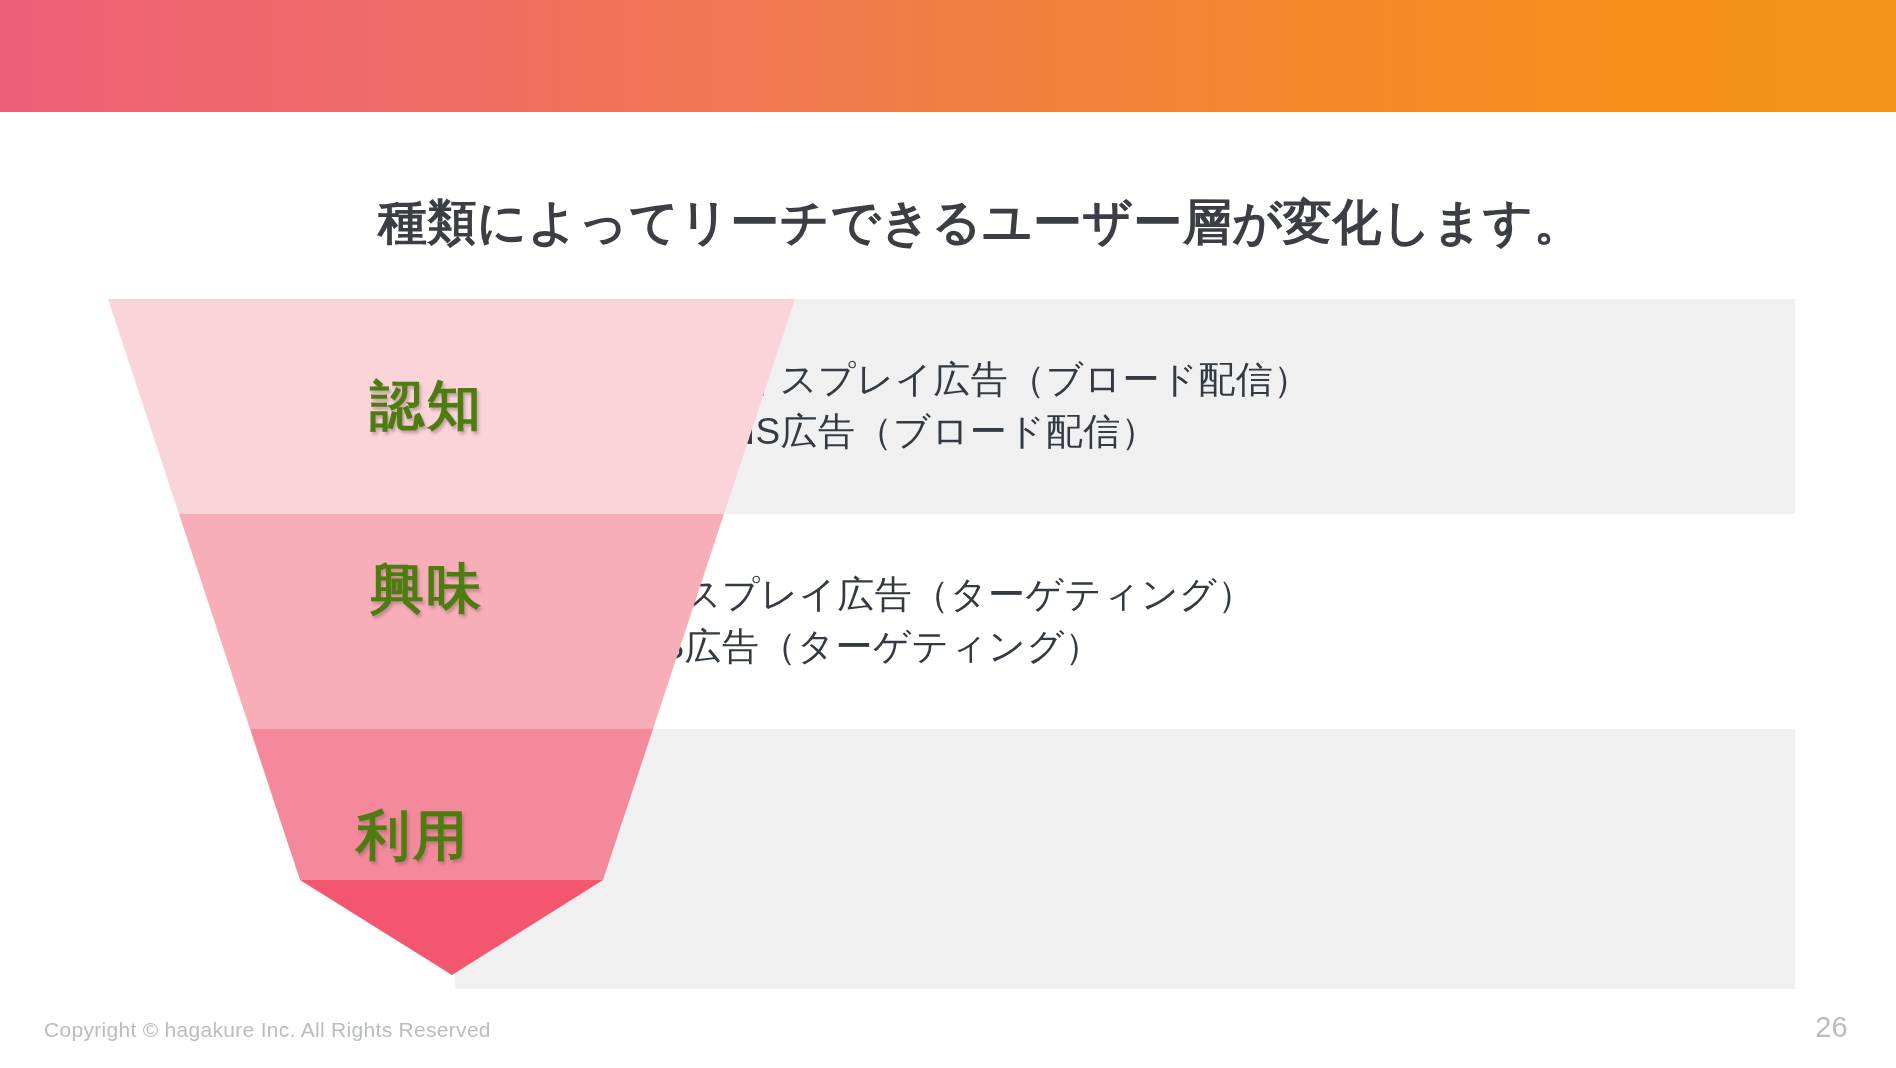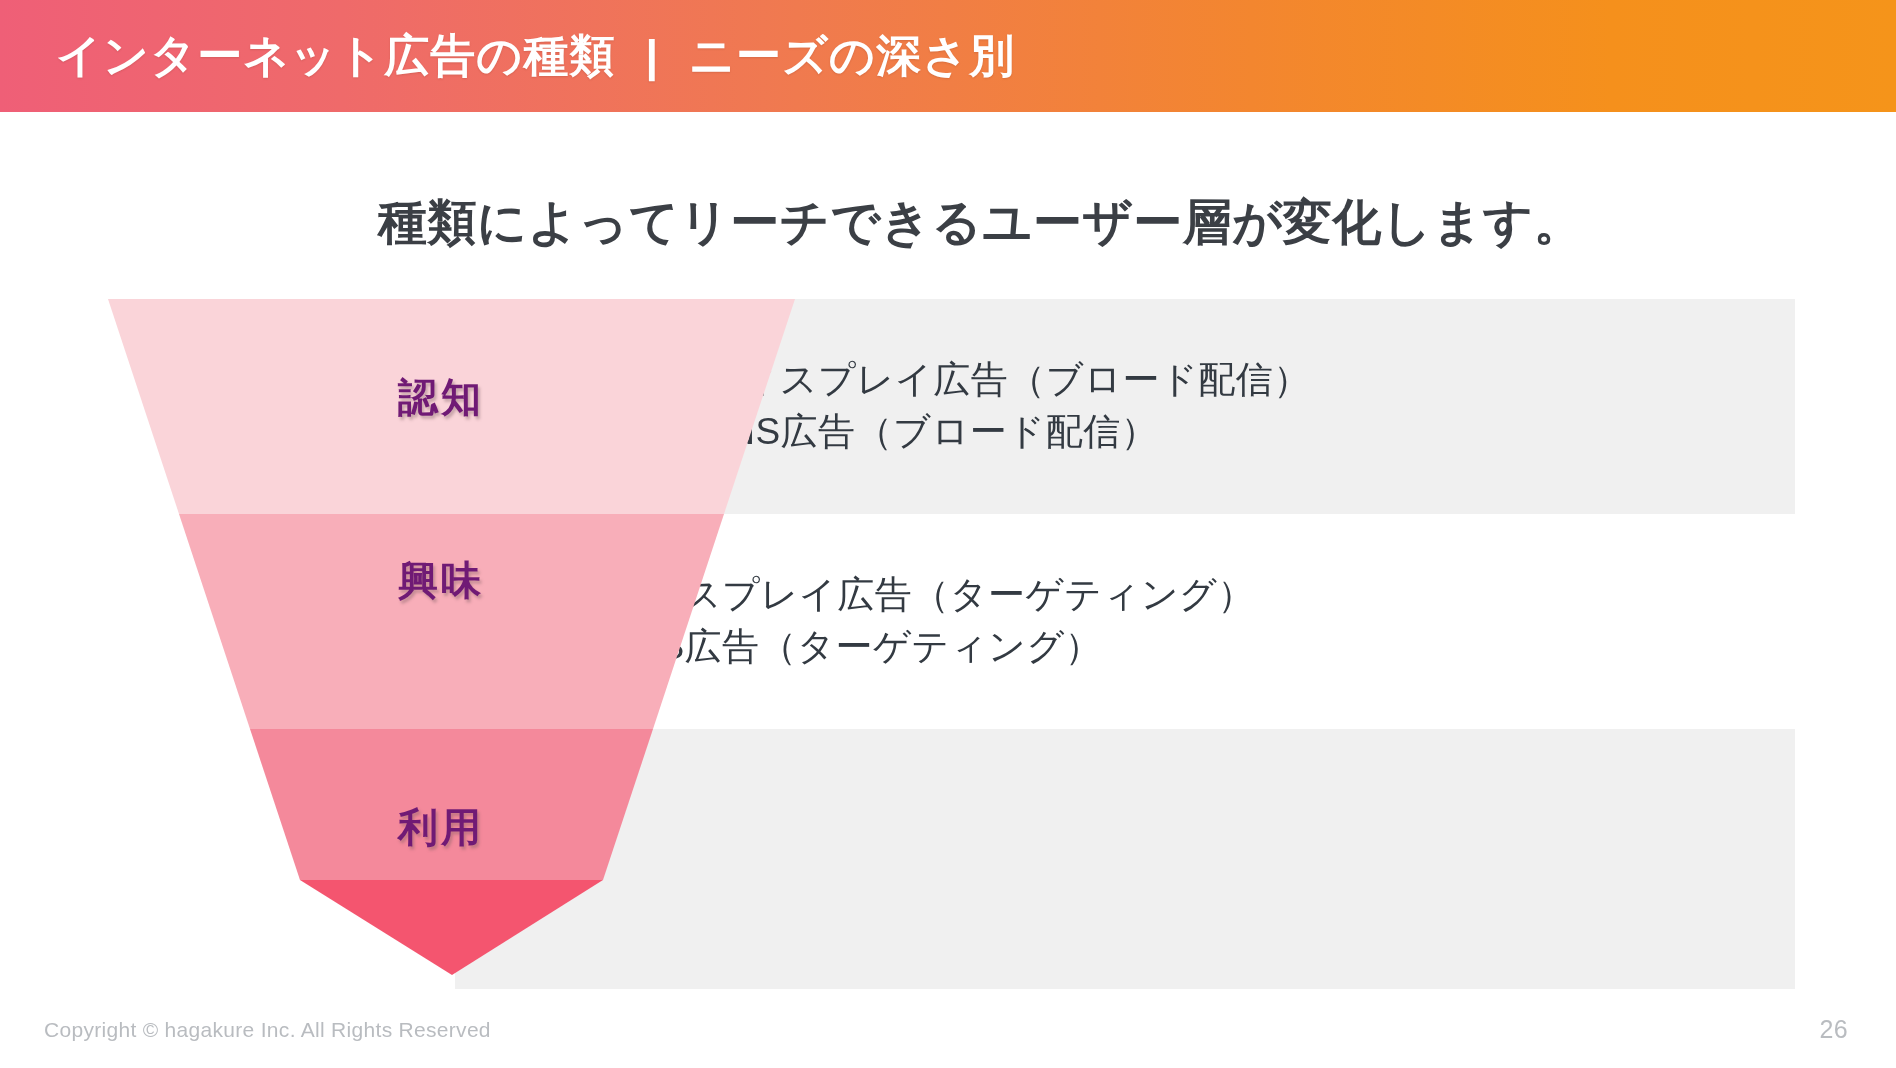--- a/index.html
+++ b/index.html
@@ -104,59 +104,55 @@
     position: absolute;
     left: 0;
     top: 0;
     width: 1896px;
     height: 1068px;
     pointer-events: none;
   }
 
   .stage-label {
     position: absolute;
-    color: #701a75;
-    font-size: 40px;
+    color: #4d7c0f;
+    font-size: 54px;
     font-weight: bold;
     letter-spacing: 3px;
     white-space: nowrap;
     text-shadow: 2px 3px 3px rgba(120, 90, 95, 0.40);
-    margin-left: 28px;
   }
   .stage-label-0 { left: 370px; top: 370px; }
   .stage-label-1 { left: 370px; top: 553px; }
-  .stage-label-2 { left: 370px; top: 800px; }
+  .stage-label-2 { left: 356px; top: 800px; }
 
   
   .footer-copy {
     position: absolute;
     left: 44px;
     bottom: 26px;
     font-size: 21px;
     color: #b9bcc0;
     letter-spacing: 0.3px;
     white-space: nowrap;
     text-align: right;
   }
   .footer-page {
     position: absolute;
     right: 48px;
     bottom: 24px;
-    font-size: 25px;
+    font-size: 29px;
     color: #b9bcc0;
     letter-spacing: 0.3px;
   }
 </style>
 </head>
 <body>
 
 <div class="header-bar">
-  <div class="header-title">
-    <span>インターネット広告の種類</span><span class="sep">|</span><span>ニーズの深さ別</span>
-  </div>
 </div>
 
 <div class="subtitle">種類によってリーチできるユーザー層が変化します。</div>
 
 <div class="rows">
   <div class="row row-0">
     <div class="row-text">ディスプレイ広告（ブロード配信）
 SNS広告（ブロード配信）</div>
   </div>
   <div class="row row-1">

